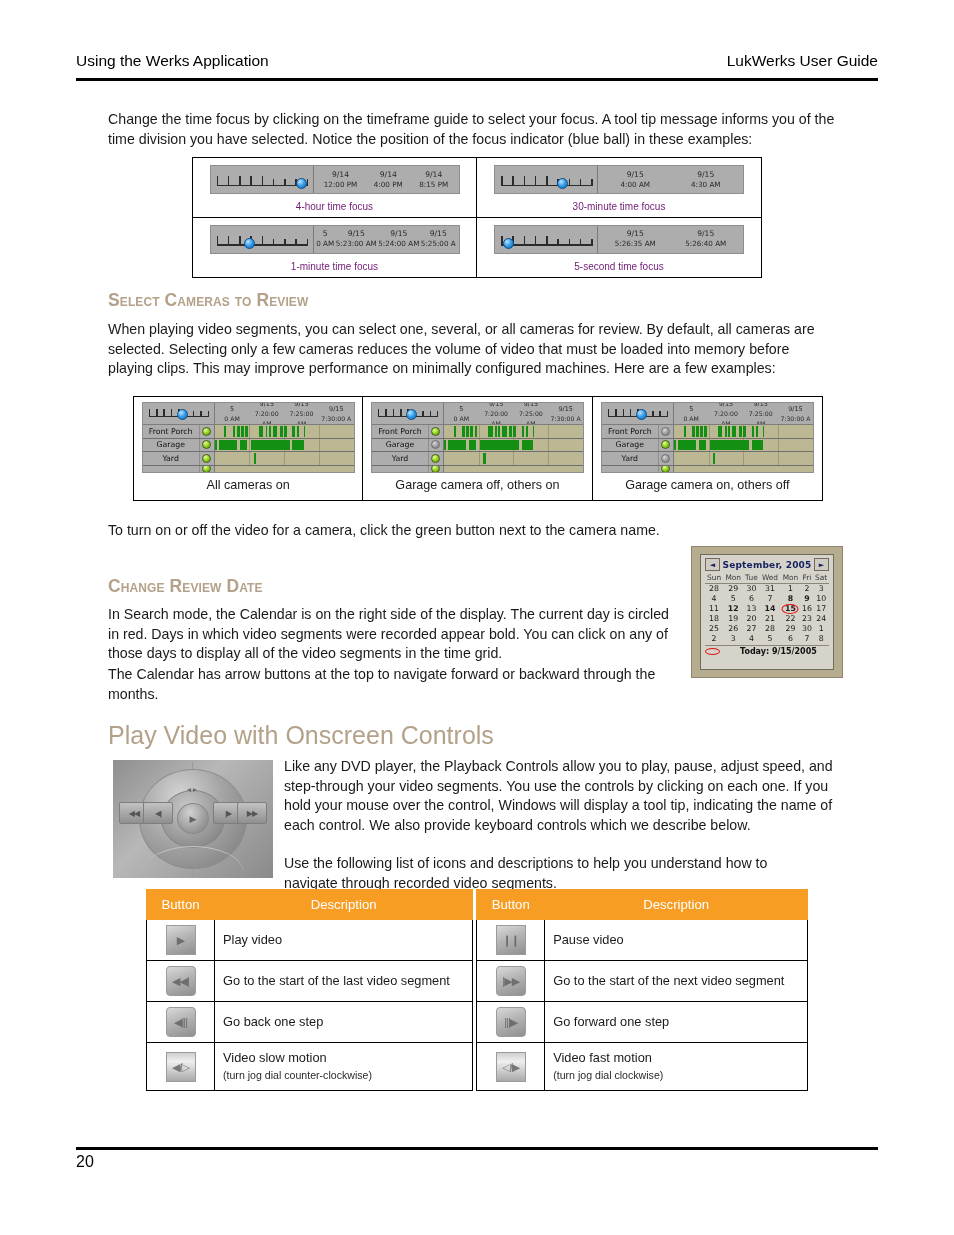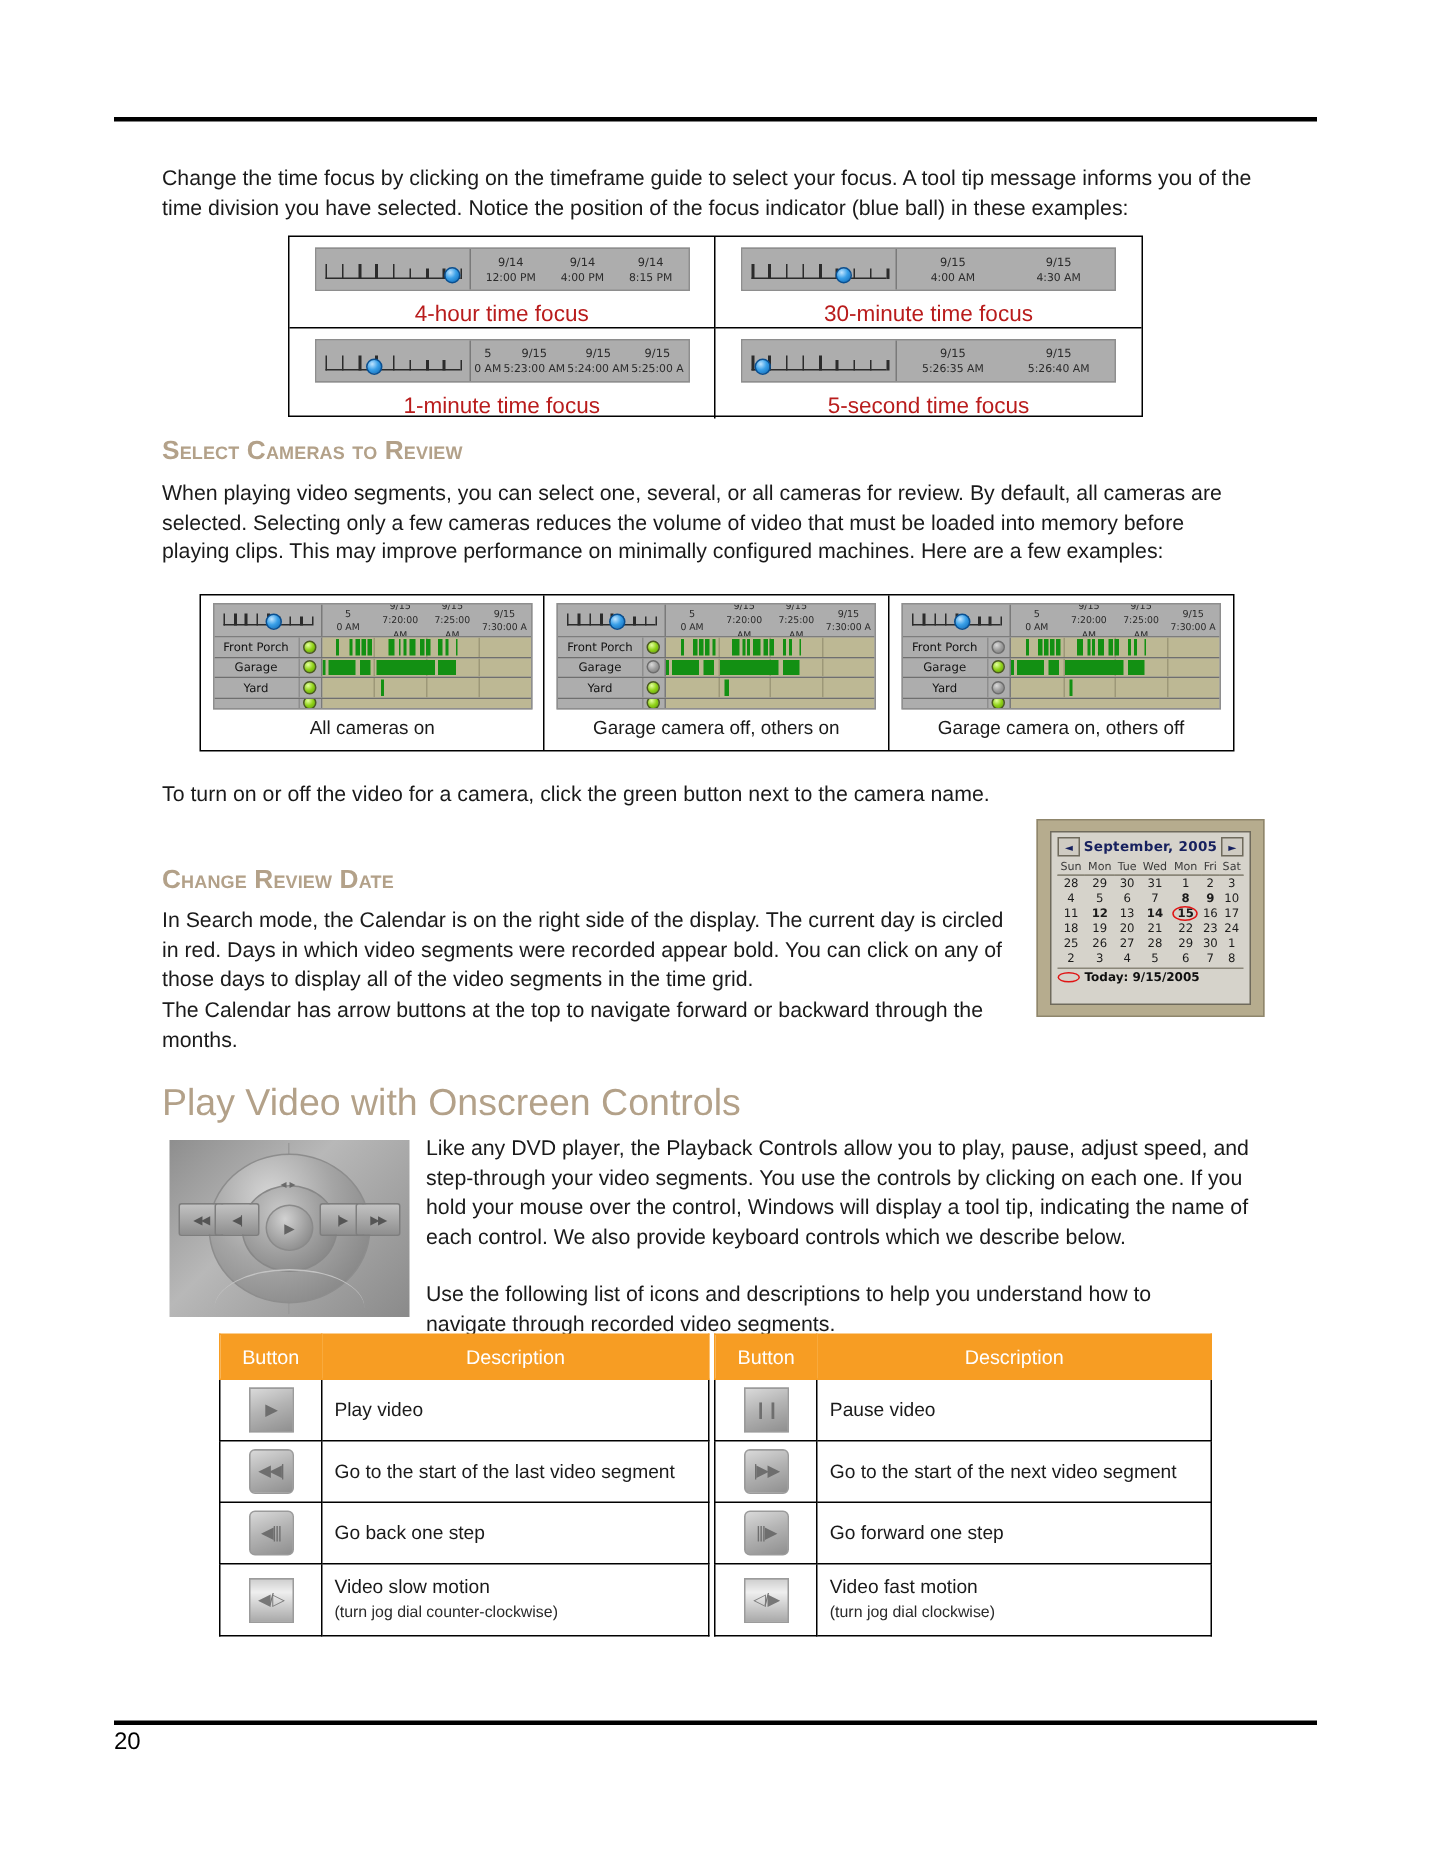--- a/index.html
+++ b/index.html
@@ -43,21 +43,21 @@
     border:1px solid #000; display:grid;
     grid-template-columns:1fr 1fr; grid-template-rows:1fr 1fr;
   }
   .tf-cell {
     border-right:1px solid #000; border-bottom:1px solid #000;
     display:flex; flex-direction:column; align-items:center;
     justify-content:flex-start; padding-top:7px;
   }
   .tf-cell:nth-child(2n) { border-right:none; }
   .tf-cell:nth-child(n+3) { border-bottom:none; }
-  .tf-label { font-size:15px; margin-top:7px; color:#b91c1c; }
+  .tf-label { font-size:10px; margin-top:7px; color:#701a75; }
 
   
   .tfw {
     display:flex; height:29px; width:250px;
     background:#adadad; border:1px solid #8e8e8e;
     font-family:"DejaVu Sans", sans-serif;
   }
   .tfw-slider {
     position:relative; width:103px; flex:none;
     border-right:1px solid #7a7a7a; background:#adadad;
@@ -149,21 +149,21 @@
     font-size:7.8px; text-align:center; color:#1b1b1b; height:10px;
     padding:0; position:relative;
   }
   td.dim { color:#a6a29a; }
   td.bold { font-weight:bold; }
   td.today .circle {
     position:absolute; left:50%; top:50%; transform:translate(-50%,-50%);
     width:17px; height:10px; border:1.6px solid #e01414; border-radius:50%;
   }
   .cal-today {
-    display:flex; align-items:center; gap:3px; margin-top:1px;
+    display:flex; align-items:center; gap:20px; margin-top:1px;
     border-top:1px solid #8a8679; padding-top:1px;
   }
   .cal-today .mark {
     width:15px; height:7px; border:1.6px solid #e01414; border-radius:50%;
     flex:none;
   }
   .cal-today .txt { font-size:8px; font-weight:bold; color:#101010; }
 
   
   .jog {
@@ -253,20 +253,24 @@
   }
   .pageno {
     position:absolute; left:76px; top:1153px; font-size:16px; color:#000;
   }
 </style>
 </head>
 <body>
 
 <div class="page">
 
+  <div class="header">
+    <span>Using the Werks Application</span>
+    <span>LukWerks User Guide</span>
+  </div>
   <div class="header-rule"></div>
 
   <p class="body" style="position:absolute;left:108px;top:110px;width:740px;">Change the time focus by clicking on the timeframe guide to select your focus. A tool tip message informs you of the time division you have selected. Notice the position of the focus indicator (blue ball) in these examples:</p>
 
   <div class="tf-box" id="tf-box">
   <div class="tf-cell">
     <div class="tfw">
       <div class="tfw-slider">
             <div class="ruler">
             <div class="base"></div>

